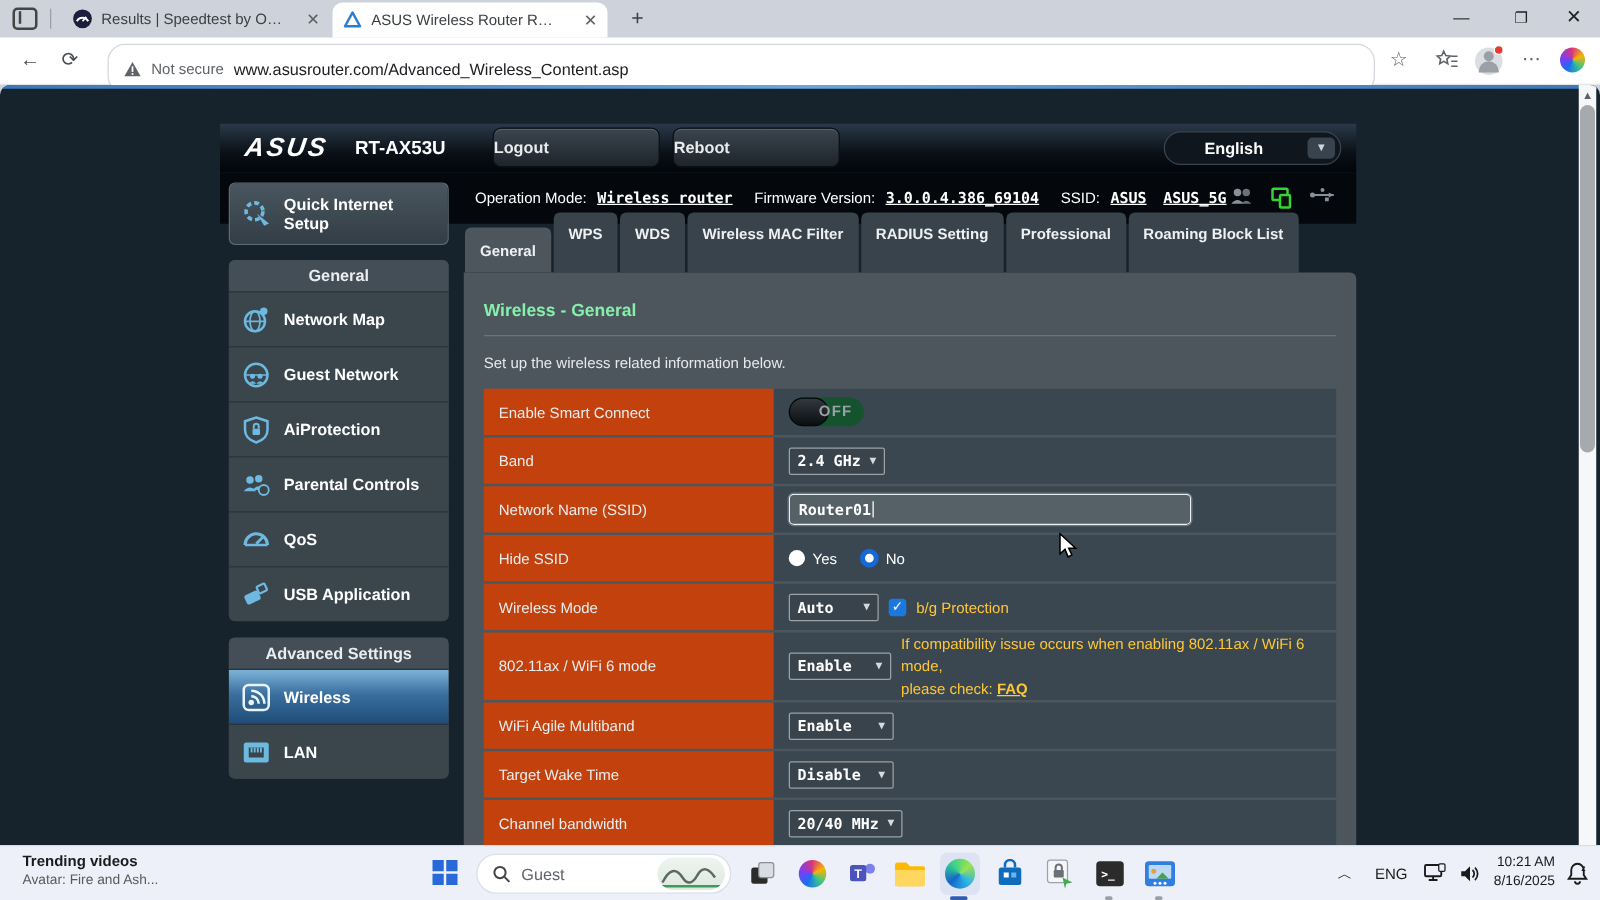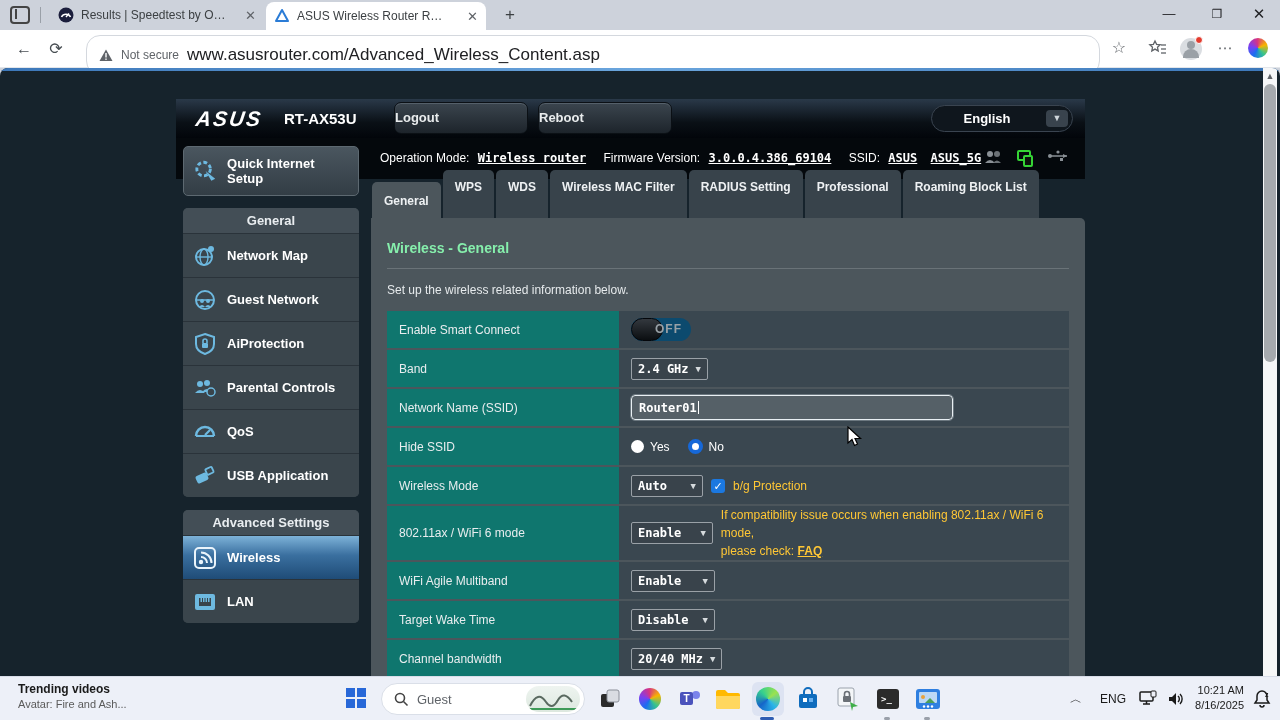--- a/index.html
+++ b/index.html
@@ -16,21 +16,21 @@
   .tab-title { font-size:12px; color:#3c4043; white-space:nowrap; overflow:hidden; text-overflow:ellipsis; max-width:150px; }
   .tab-close { font-size:13px; color:#5f6368; margin-left:auto; cursor:default; }
   .newtab { position:absolute; left:498px; top:4px; font-size:17px; color:#3c4043; width:24px; height:24px; text-align:center; line-height:22px; }
   .wctl { position:absolute; top:0; width:42px; height:30px; text-align:center; line-height:28px; font-size:13px; color:#202124; }
 
   
   .toolbar { position:absolute; left:0; top:30px; width:1280px; height:38px; background:#fff; border-bottom:1px solid #e3e6ea; }
   .navbtn { position:absolute; top:7px; width:24px; height:24px; font-size:16px; color:#474d52; text-align:center; line-height:24px; }
   .urlbar { position:absolute; left:86px; top:5px; width:1014px; height:40px; border:1px solid #d4d8de; border-radius:14px; background:#fff; display:flex; align-items:center; padding:0 12px; gap:8px; }
   .notsecure { font-size:12px; color:#5f6368; }
-  .urltext { font-size:17px; color:#202124; }
+  .urltext { font-size:13px; color:#202124; }
   .tool-icon { position:absolute; top:8px; width:22px; height:22px; }
   .avatar { border-radius:50%; background:#dadde1; position:relative; }
   .avatar::before { content:""; position:absolute; left:7px; top:3px; width:8px; height:8px; border-radius:50%; background:#9aa0a6; }
   .avatar::after { content:""; position:absolute; left:3px; top:11px; width:16px; height:9px; border-radius:8px 8px 0 0; background:#9aa0a6; }
   .avatar-dot { position:absolute; right:-1px; top:-2px; width:8px; height:8px; border-radius:50%; background:#e33b2e; border:1px solid #fff; }
   .copilot { border-radius:50%; background:conic-gradient(from 210deg,#1a6df0,#7a3ff2,#d63384,#f8b500,#35c48e,#1a6df0); }
 
   
   .page { position:absolute; left:0; top:68px; width:1280px; height:608px; background:#16232c; border-radius:8px 8px 0 0; overflow:hidden; }
   .topline { position:absolute; left:0; top:0; width:1280px; height:3px; background:linear-gradient(90deg,#3c77b9,#6aa5dd,#3c77b9); }
@@ -64,31 +64,31 @@
   .ctab { height:48px; padding:0 12px; background:#38434b; border-radius:5px 5px 0 0; font-weight:bold; font-size:12px; color:#eef1f3; line-height:34px; white-space:nowrap; }
   .ctab.active { height:36px; line-height:38px; background:#4c565c; }
 
   
   .panel { position:absolute; left:195px; top:119px; width:714px; height:458px; background:#4c565c; border-radius:0 5px 0 0; padding:14px 16px 0 16px; }
   .p-title { font-weight:bold; font-size:14px; color:#86efac; margin-top:8px; }
   .p-div { height:1px; background:#6a7378; margin:12px 0 14px 0; }
   .p-sub { font-size:12px; color:#e6eaec; }
   .ftable { margin-top:14px; }
   .frow { display:flex; margin-bottom:2px; }
-  .fl { width:232px; background:#0f766e; display:flex; align-items:center; padding-left:12px; font-size:12px; color:#e9edef; }
+  .fl { width:232px; background:#c2410c; display:flex; align-items:center; padding-left:12px; font-size:12px; color:#e9edef; }
   .fv { flex:1; background:#3a4750; display:flex; align-items:center; padding-left:12px; gap:8px; }
   .h37 { min-height:37px; } .h48 { min-height:48px; }
 
   .sel { display:inline-flex; align-items:center; gap:7px; background:#39434b; border:1px solid #9aa1a7; border-radius:2px; padding:3px 6px; font-family:"DejaVu Sans Mono",monospace; font-weight:bold; font-size:12px; color:#fff; }
   .sel-arrow { font-size:9px; color:#d6dadd; }
 
   .ssid-input { width:322px; height:25px; background:#556067; border:1px solid #e8eff3; outline:1px solid #6c7880; border-radius:4px; display:flex; align-items:center; padding-left:7px; font-family:"DejaVu Sans Mono",monospace; font-weight:bold; font-size:12px; color:#fff; }
   .caret { display:inline-block; width:1px; height:13px; background:#fff; margin-left:1px; }
 
-  .toggle { width:60px; height:23px; border-radius:12px; background:#0c4a6e; position:relative; }
+  .toggle { width:60px; height:23px; border-radius:12px; background:#14532d; position:relative; }
   .tknob { position:absolute; left:0; top:0; width:32px; height:23px; border-radius:12px; background:linear-gradient(180deg,#33383e,#0b0e11); border:1px solid #04060a; }
   .tlabel { position:absolute; right:9px; top:4px; font-weight:bold; font-size:12px; color:#99a1a7; letter-spacing:1px; }
 
   .radio { width:13px; height:13px; border-radius:50%; background:#fff; }
   .radio.sel-on { background:#fff; border:4px solid #1668d8; width:15px; height:15px; }
   .rlabel { font-size:12px; color:#fff; margin-right:10px; }
   .chk { width:14px; height:14px; background:#1b78e0; border-radius:3px; color:#fff; font-size:11px; text-align:center; line-height:14px; }
   .ylabel { font-size:12px; color:#ffc735; }
   .note { font-size:12px; color:#ffc735; line-height:18px; }
   .note a { color:#ffc735; font-weight:bold; }

